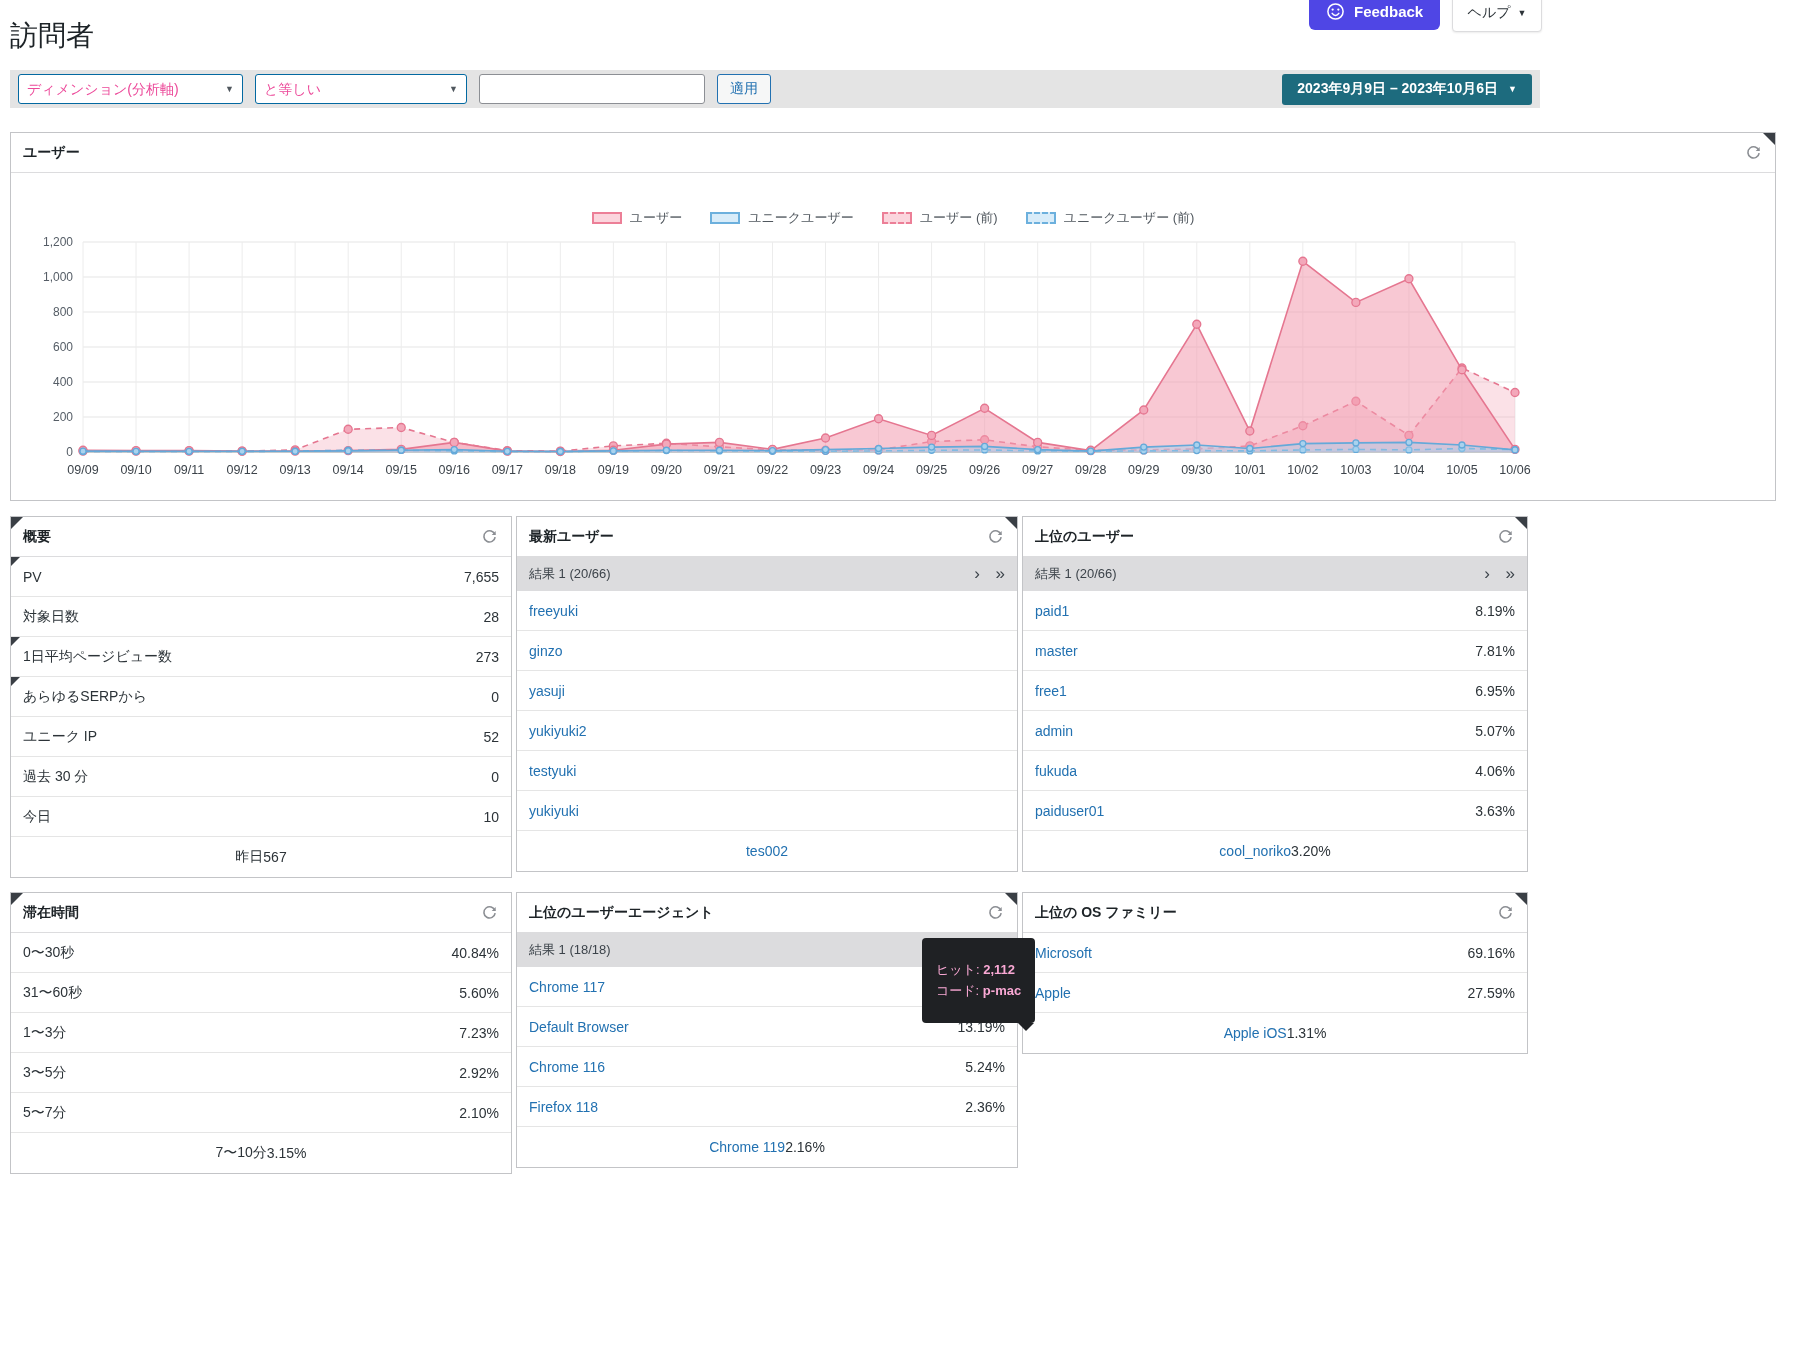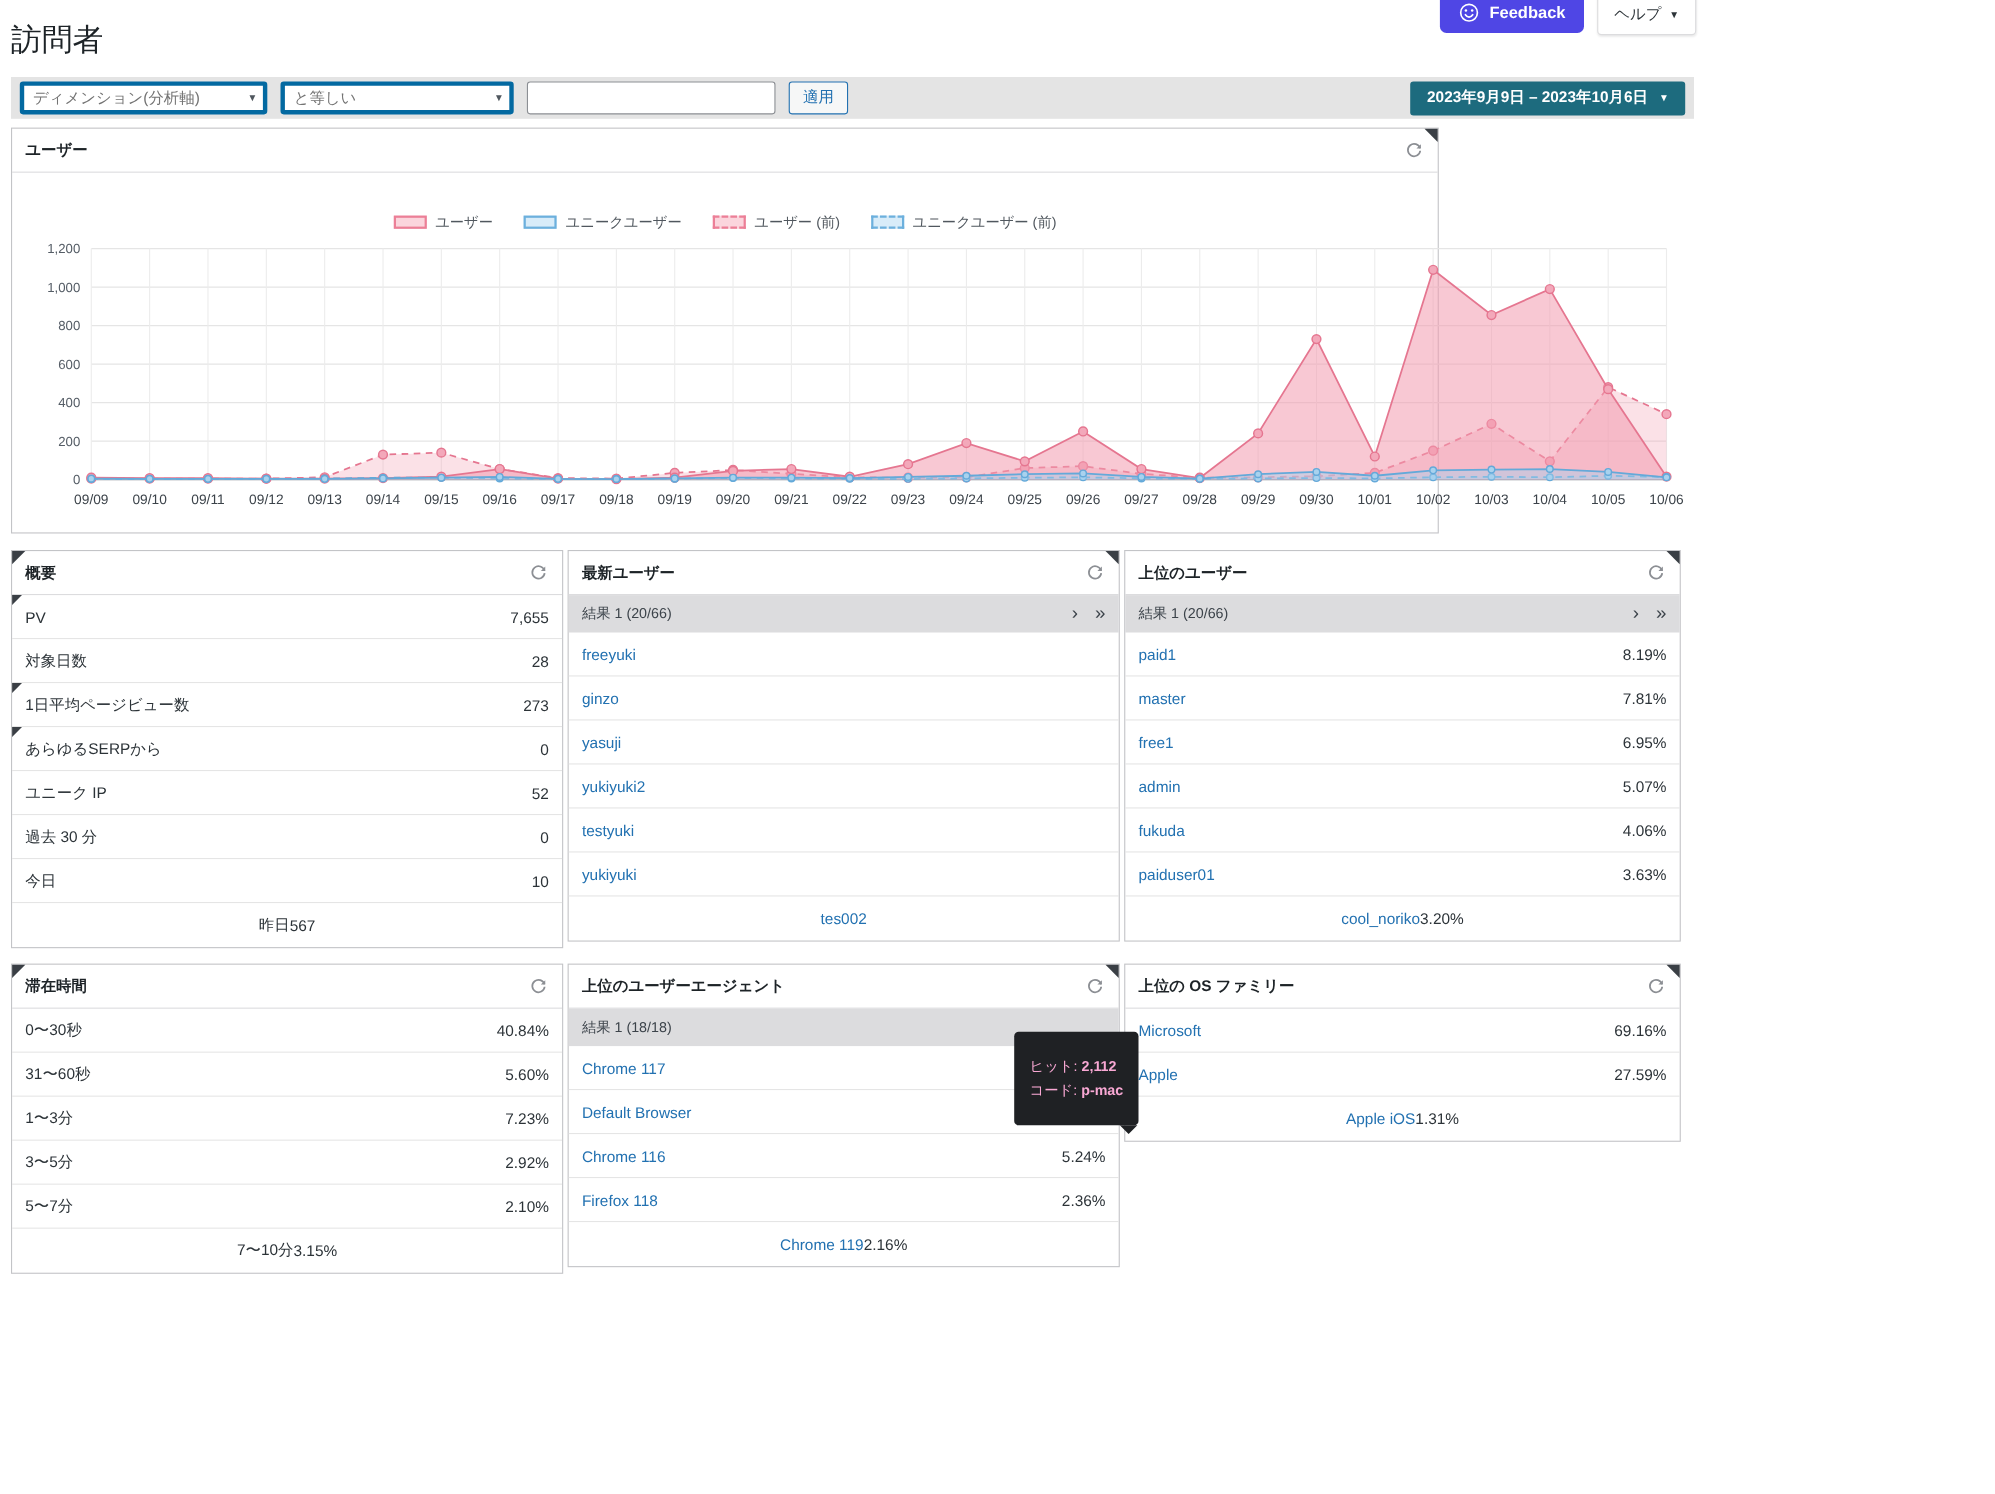--- a/index.html
+++ b/index.html
@@ -41,22 +41,22 @@
     display: flex; align-items: center; gap: 12px; padding: 0 8px;
   }
   .select-wrap { position: relative; display: inline-block; }
   .select-wrap::after {
     content: "▼"; font-size: 9px; color: #50575e;
     position: absolute; right: 9px; top: 50%; transform: translateY(-50%);
     pointer-events: none;
   }
   .filter-bar select {
     appearance: none; -webkit-appearance: none;
-    height: 30px; background: #fff; border: 4px solid #0369a1; border-radius: 3px;
-    font-size: 14px; color: #737373; padding: 0 26px 0 8px; font-family: inherit;
+    height: 30px; background: #fff; border: 1px solid #0369a1; border-radius: 3px;
+    font-size: 14px; color: #ec4899; padding: 0 26px 0 8px; font-family: inherit;
   }
   .sel-dimension { width: 225px; }
   .sel-operator  { width: 212px; }
   .filter-input {
     width: 226px; height: 30px; border: 1px solid #8c8f94; border-radius: 3px;
     background: #fff; font-size: 14px; padding: 0 8px; font-family: inherit;
   }
   .apply-btn {
     height: 30px; padding: 0 12px; background: #f6f7f7;
     border: 1px solid #2271b1; border-radius: 3px; color: #2271b1;
@@ -91,21 +91,21 @@
   .rows a { color: #2271b1; text-decoration: none; cursor: pointer; }
   .flag { position: absolute; left: 0; top: 0; width: 0; height: 0;
           border-top: 9px solid #3a3f45; border-right: 9px solid transparent; }
   .pag {
     height: 34px; background: #dcdcde; display: flex; align-items: center;
     justify-content: space-between; padding: 0 12px; font-size: 13px; color: #3c434a;
   }
   .pag .arrows span { margin-left: 12px; font-size: 17px; cursor: pointer; color: #3c434a; }
 
   
-  .chart-panel { margin-top: 8px; width: 1298px; height: 369px; }
+  .chart-panel { margin-top: 24px; width: 1766px; height: 369px; }
   .chart-body { position: relative; height: 327px; }
   .legend {
     position: absolute; top: 36px; left: 0; right: 0;
     display: flex; justify-content: center; gap: 28px; z-index: 2;
   }
   .legend .li { display: flex; align-items: center; font-size: 13px; color: #50575e; }
   .sw { width: 30px; height: 12px; display: inline-block; margin-right: 8px; }
   .sw-pink { background: #fbd5dd; border: 2px solid #ec7f97; }
   .sw-blue { background: #d8ecf9; border: 2px solid #6cb0dd; }
   .sw.dashed { border-style: dashed; }

